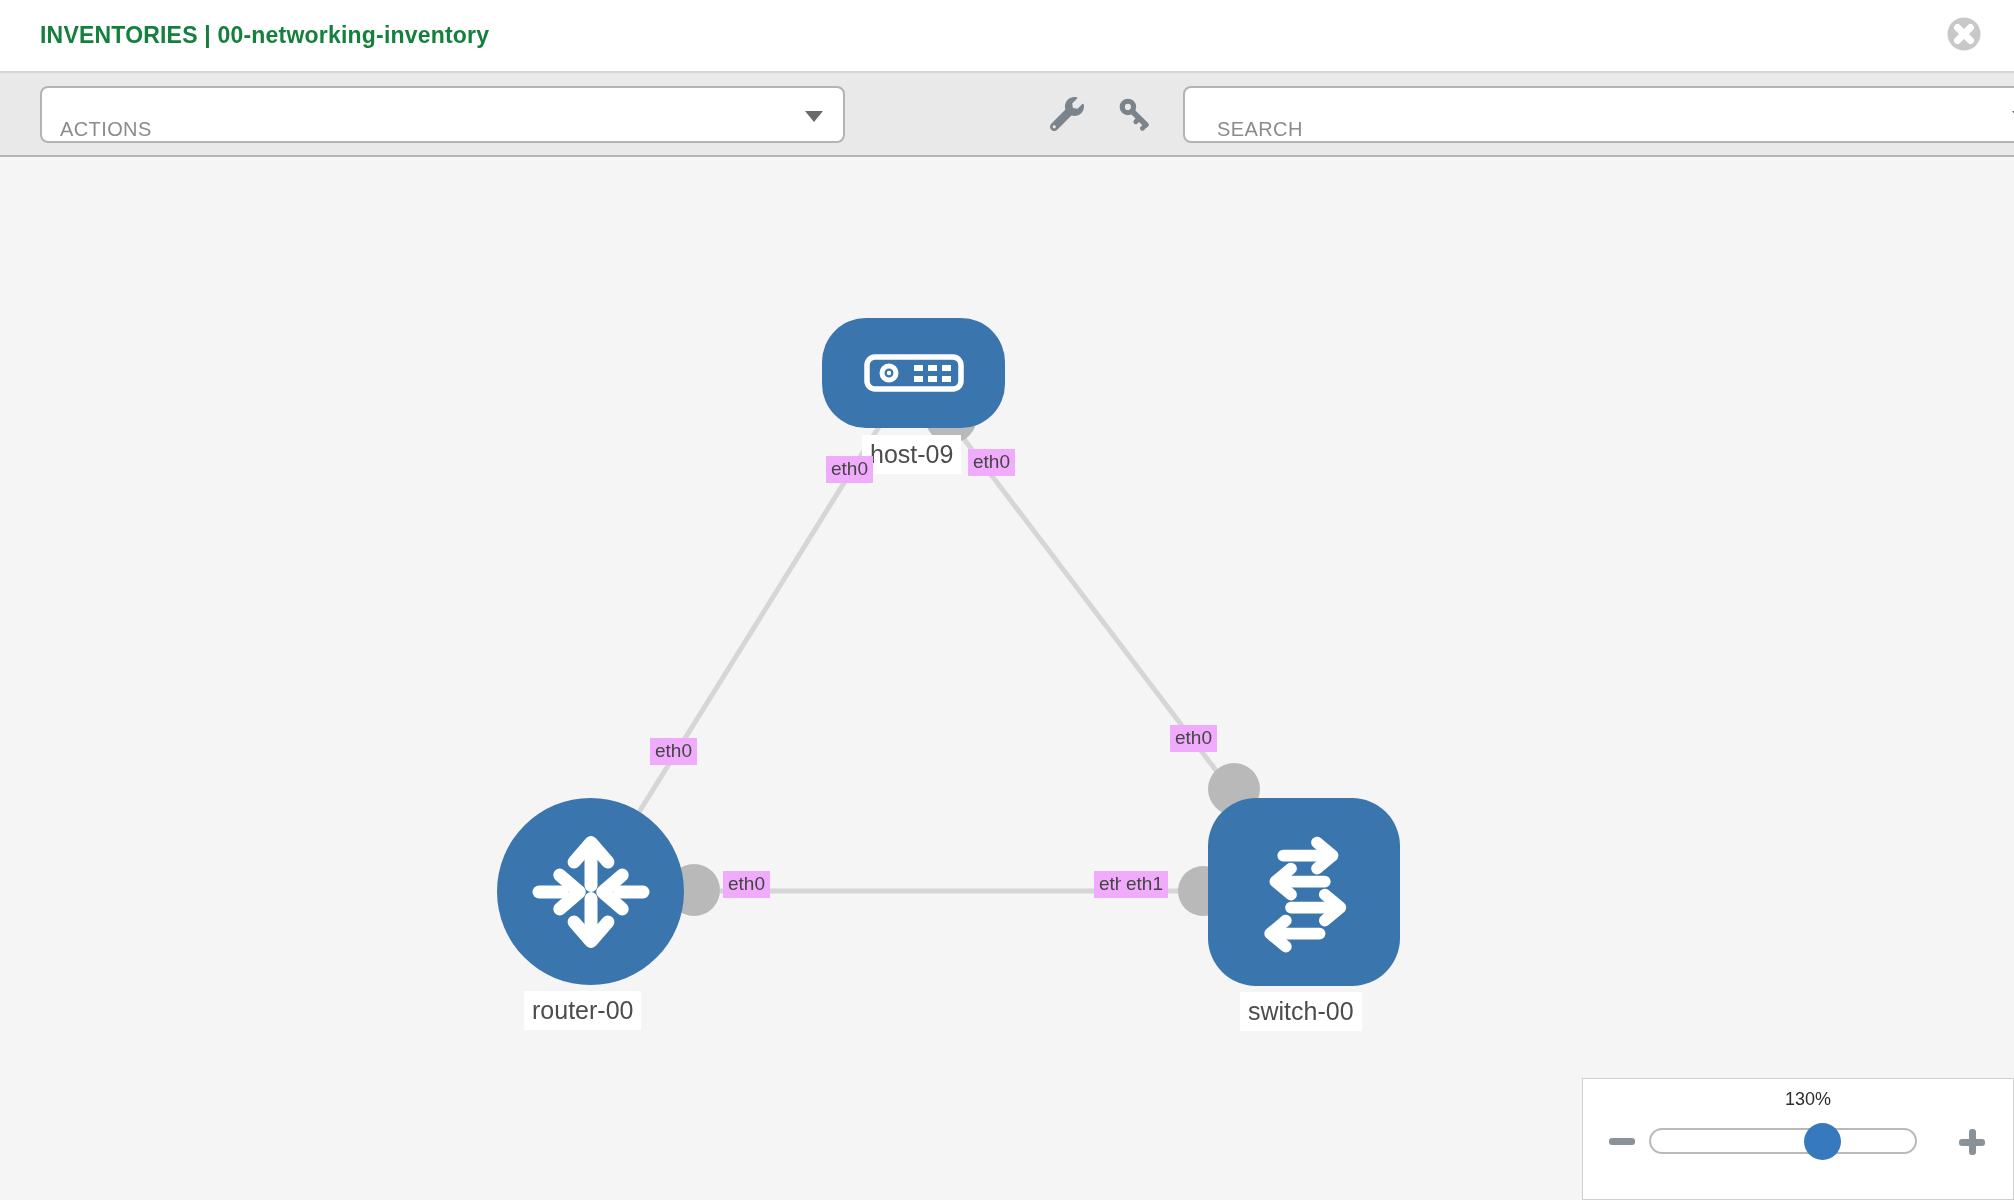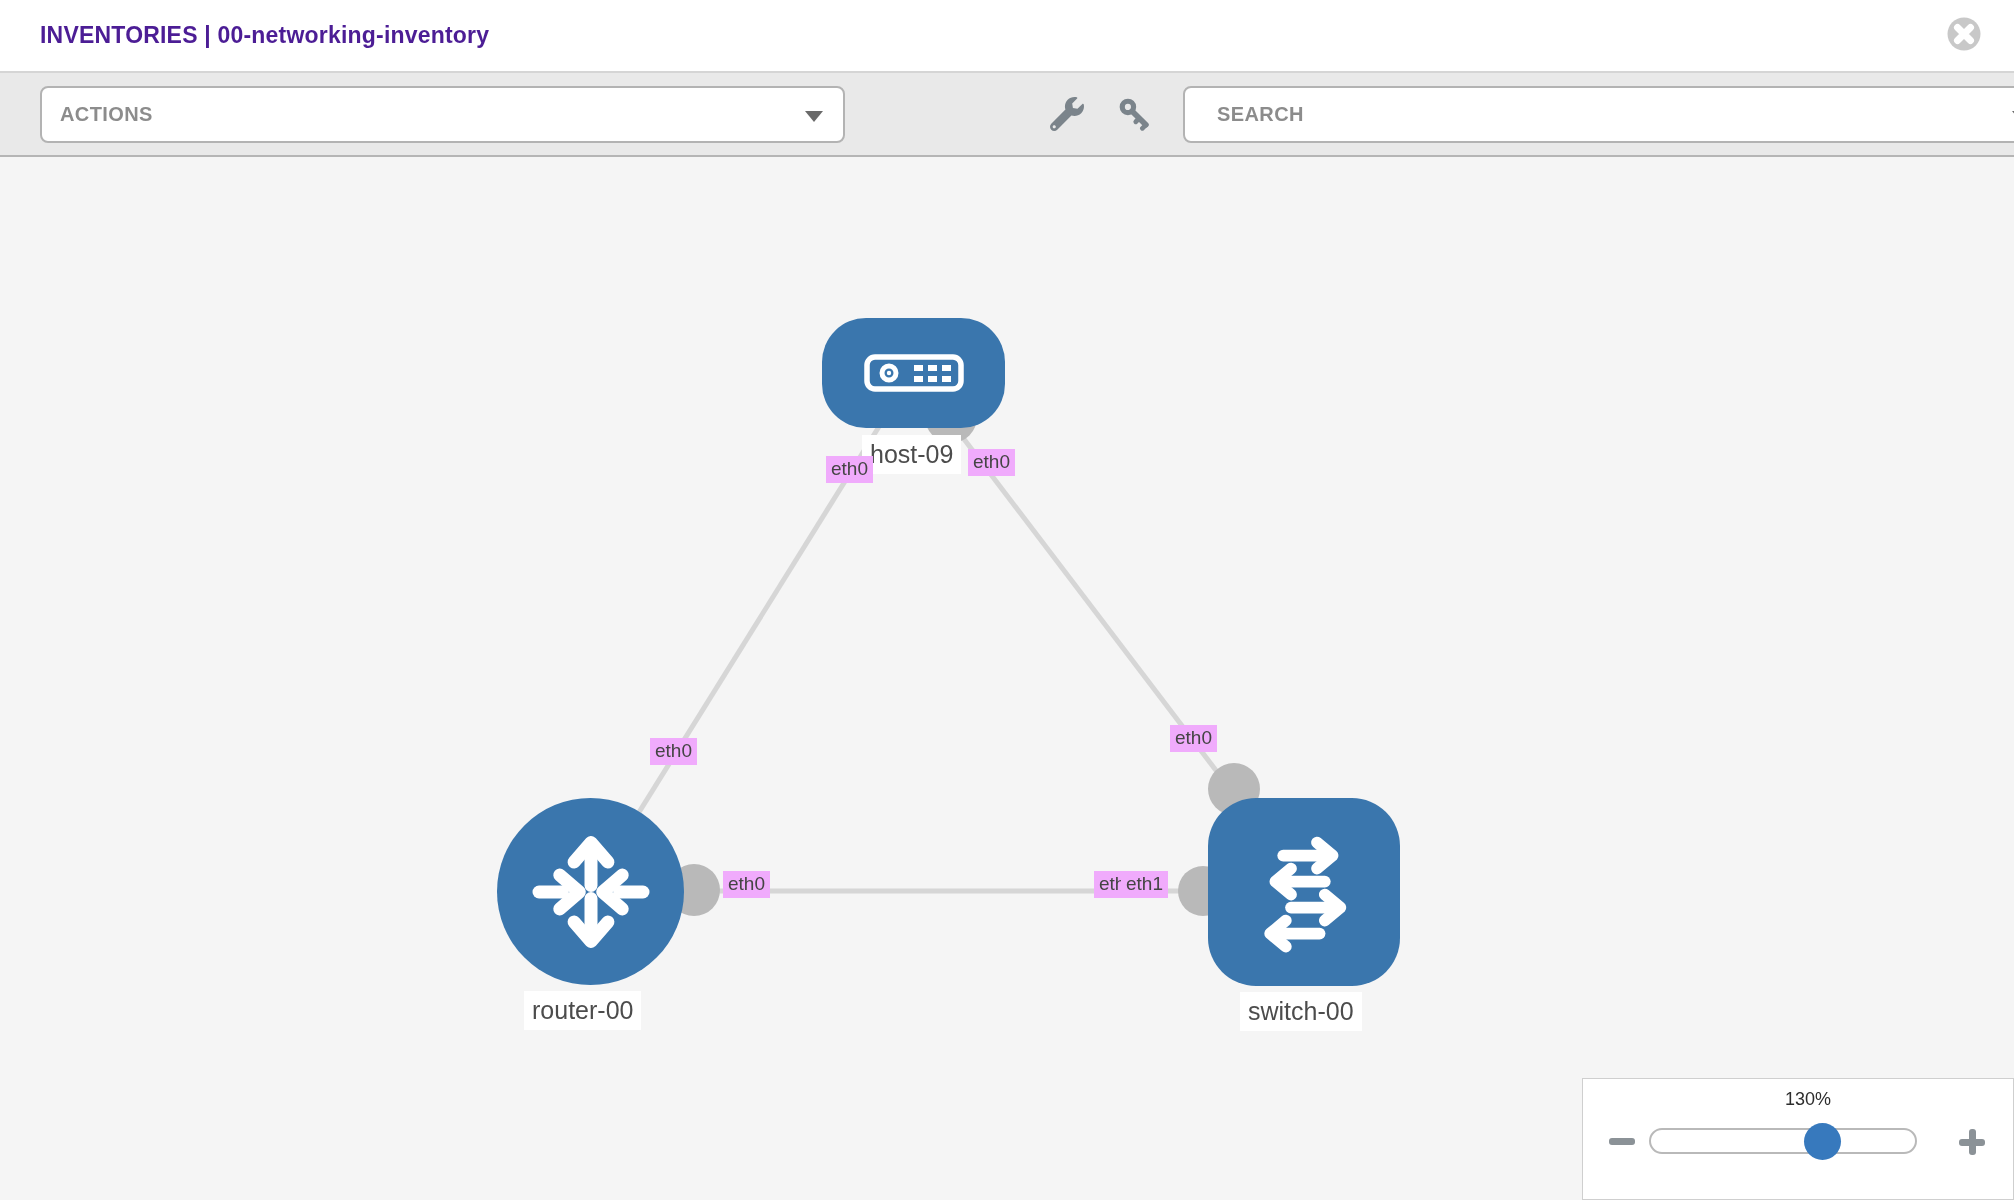--- a/index.html
+++ b/index.html
@@ -3,30 +3,30 @@
 <meta charset="utf-8">
 <style>
   * { margin:0; padding:0; box-sizing:border-box; }
   html,body { width:2014px; height:1200px; overflow:hidden;
     font-family:"Liberation Sans", sans-serif; background:#ffffff; }
 
   
   .header { position:relative; height:73px; background:#ffffff;
     border-bottom:2px solid #d5d5d5; display:flex; align-items:center; }
   .header-title { margin-left:40px; font-size:23px; font-weight:bold;
-    color:#4c1d95; letter-spacing:.2px; }
+    color:#15803d; letter-spacing:.2px; }
   .close-btn { position:absolute; right:32px; top:16px; width:36px; height:36px;
     cursor:pointer; }
 
   
   .toolbar { position:relative; height:84px; background:#e9e9e9;
     border-bottom:2px solid #b5b5b5; }
   .select-box { position:absolute; top:13px; height:57px; background:#ffffff;
     border:2px solid #b3b3b3; border-radius:8px; display:flex;
-    align-items:center; cursor:pointer;font-weight:bold; }
+    align-items:flex-end; cursor:pointer; }
   .select-box .label { margin-left:18px; font-size:20px; color:#8c8c8c;
     letter-spacing:.4px; }
   .caret { position:absolute; right:20px; top:50%; margin-top:-4px;
     width:0; height:0; border-left:9px solid transparent;
     border-right:9px solid transparent; border-top:11px solid #6a6a6a; }
   .actions-box { left:40px; width:805px; }
   .search-box  { left:1183px; width:869px;padding-left:14px; }
   .wrench { left:1050px; top:24px; position:absolute; width:34px; height:34px; cursor:pointer;}
   .keyic  { left:1118px; top:24px; position:absolute; width:34px; height:34px; cursor:pointer;}
 

